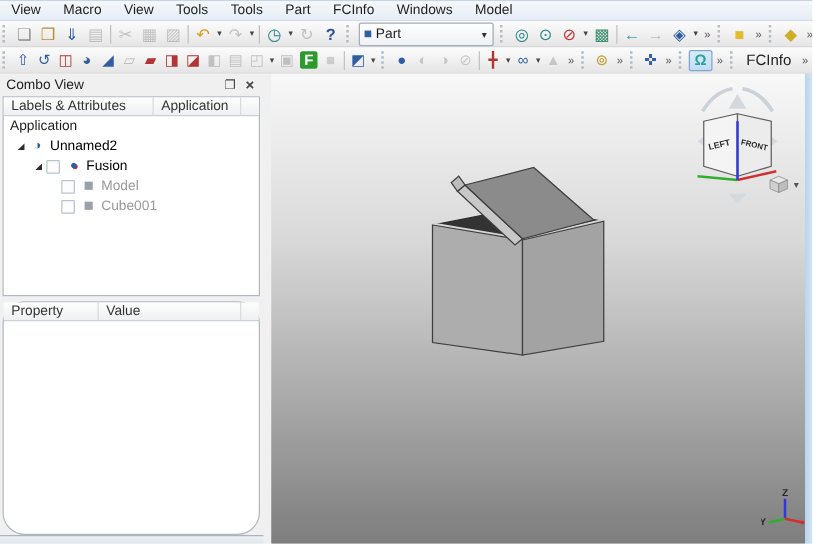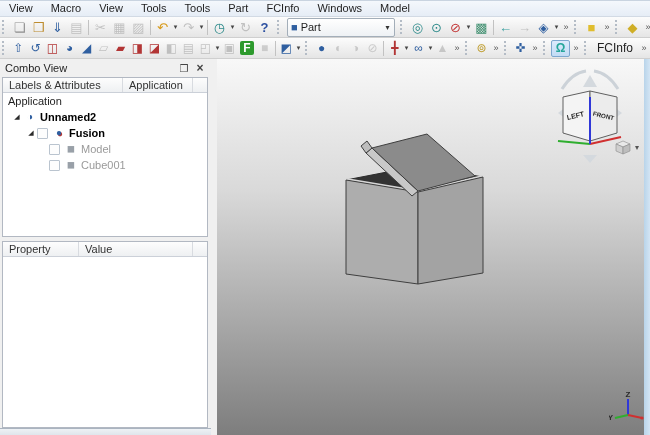--- a/index.html
+++ b/index.html
@@ -45,31 +45,31 @@
   .tab{padding:0 11px;border:1px solid #98a0aa;border-bottom:none;border-radius:2px 2px 0 0;
     line-height:16px;cursor:default;}
   .tab.active{background:#fafafa;height:17px;position:relative;z-index:2;}
   .tab.inactive{background:linear-gradient(#f3f3f3,#dfdfdf);height:15px;line-height:14px;margin-left:1px;color:#333;}
   .panel{background:#fff;border:1px solid #b2b8c2;position:relative;z-index:1;}
   .phdr{display:flex;background:linear-gradient(#fdfdfd,#eef0f2);border-bottom:1px solid #cbd0d8;
     color:#333;}
   .phdr .col{padding:1px 0 1px 6px;box-sizing:border-box;border-right:1px solid #d8dbe0;}
   #tree-panel{height:158px;display:flex;flex-direction:column;}
   #tree-body{flex:1;overflow:hidden;}
-  #prop-panel{flex:1;display:flex;flex-direction:column;margin-top:4px;}
+  #prop-panel{flex:1;display:flex;flex-direction:column;margin-top:4px;border-radius:18px;}
   #prop-body{flex:1;}
   .trow{height:16px;display:flex;align-items:center;cursor:default;}
   .expander{width:12px;font-size:7px;color:#2a2a2a;text-align:center;}
   .cb{width:11px;height:11px;border:1px solid #bac4cf;background:#fdfdfd;border-radius:1px;
     box-sizing:border-box;margin-right:4px;flex:none;}
   .ticon{width:14px;text-align:center;font-size:10px;margin-right:3px;line-height:1;}
   .doc-ic{color:#2f5fa0;}
   .fusion-ic{color:#2f5fa0;text-shadow:1px 1px 0 #b23535;}
   .cube-ic{color:#99a0a8;}
-  .tlabel-bold{font-weight:bold;color:#000;}
+  .tlabel-bold{font-weight:normal;color:#000;}
   .tlabel-gray{color:#9a9a9a;}
   
   #vsplit{width:6px;background:#f0f0f0;}
   #viewport{position:relative;width:427px;height:377px;
     background:linear-gradient(#f8f8f8 0%,#d9d9d9 35%,#a8a8a8 70%,#7d7d7d 100%);overflow:hidden;}
   #winborder{width:6px;background:linear-gradient(90deg,#b9d4ea,#d3e5f4);}
   #model-svg{position:absolute;left:0;top:0;}
   #navcube-svg{position:absolute;left:339px;top:4px;}
   #minicube{position:absolute;left:396px;top:80px;display:flex;align-items:center;cursor:default;}
   #minicube .ddg{font-size:8px;color:#555;margin-left:2px;}

